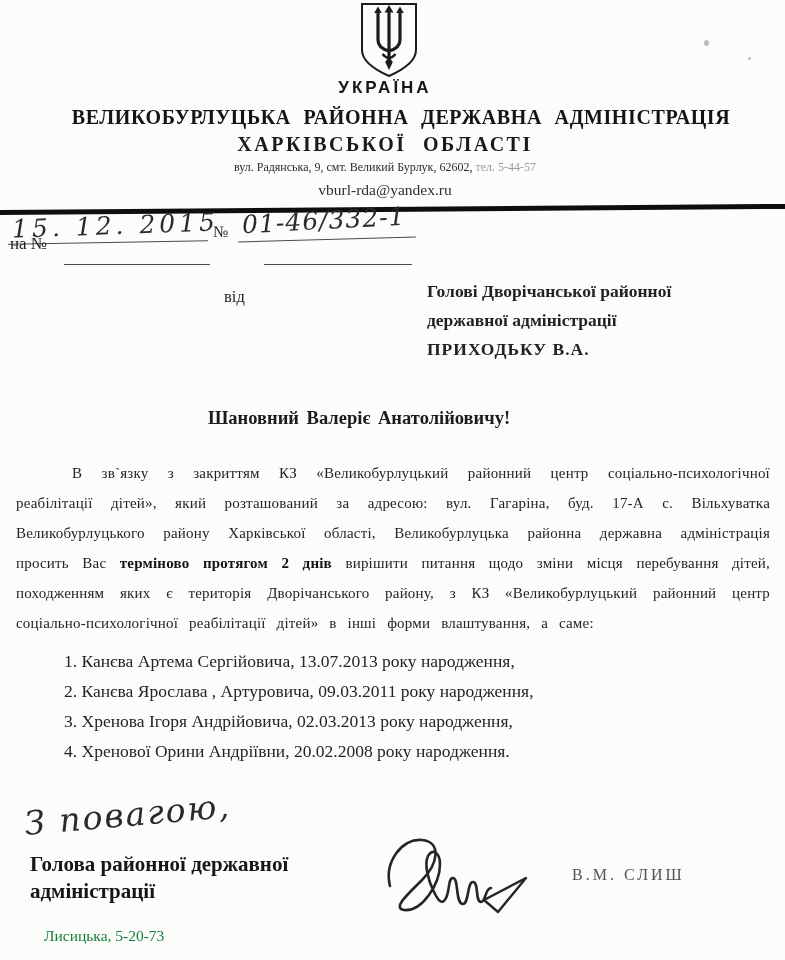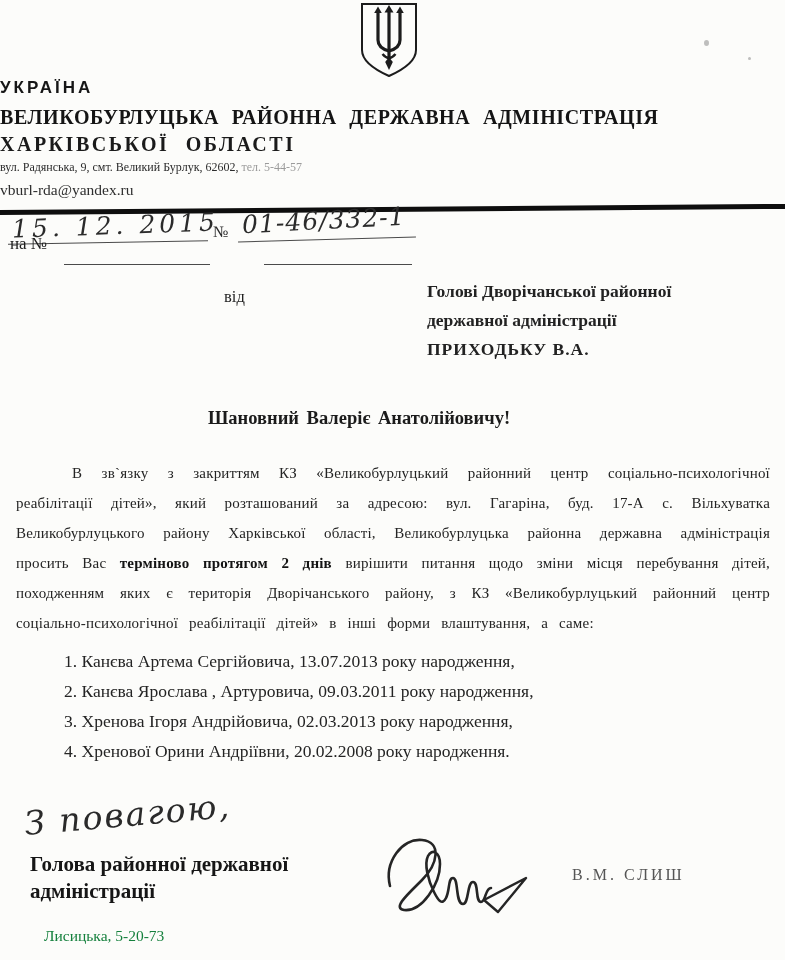--- a/index.html
+++ b/index.html
@@ -1,23 +1,23 @@
 <!DOCTYPE html>
 <html><head>
 <meta charset="utf-8">
 <style>
   html,body{margin:0;padding:0;background:#e8e8e6;}
   .page{
     position:relative;width:785px;height:960px;margin:0 auto;
     background:#fcfcfa;overflow:hidden;
     font-family:"Liberation Serif",serif;color:#1d1d1d;
   }
-  .centered{position:absolute;left:0;width:770px;}
+  .centered{position:absolute;left:0;width:770px;text-align:center;}
   .country{top:78px;font-family:"Liberation Sans",sans-serif;font-weight:bold;font-size:17px;letter-spacing:3px;color:#161616;}
-  .org1{top:106px;font-weight:bold;font-size:20px;letter-spacing:.6px;word-spacing:7px;color:#141414;}
+  .org1{top:106px;font-weight:bold;font-size:20px;letter-spacing:.6px;word-spacing:7px;color:#141414;padding-left:16px;}
   .org2{top:133px;font-weight:bold;font-size:20px;letter-spacing:2.5px;word-spacing:9px;color:#1a1a1a;}
   .addr{top:160px;font-size:12px;color:#2c2c2c;}
   .email{top:181px;font-size:15.5px;color:#2e2e2e;}
   .faded{color:#9b9b9b;}
   .emblem{position:absolute;left:358px;top:2px;}
   .rule{position:absolute;left:-5px;top:207px;width:796px;height:5px;background:#0e0e0e;transform:rotate(-0.45deg);}
 
   .hand{font-family:"DejaVu Serif",serif;font-style:italic;color:#2b2b2b;}
   .hand-date{position:absolute;left:12px;top:211px;font-size:25px;letter-spacing:4px;transform:rotate(-2deg);}
   .no-sign{position:absolute;left:213px;top:223px;font-size:16px;color:#2a2a2a;}

